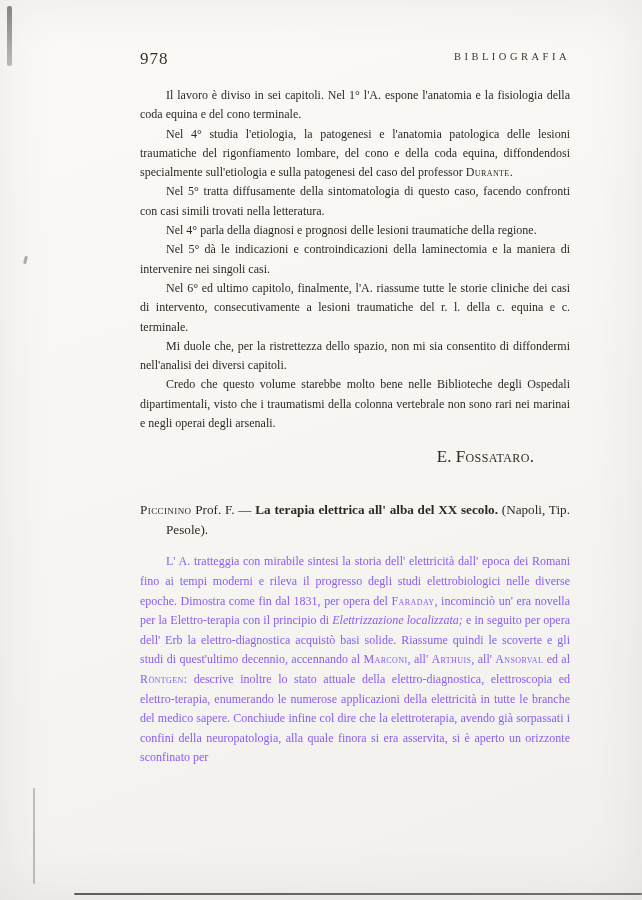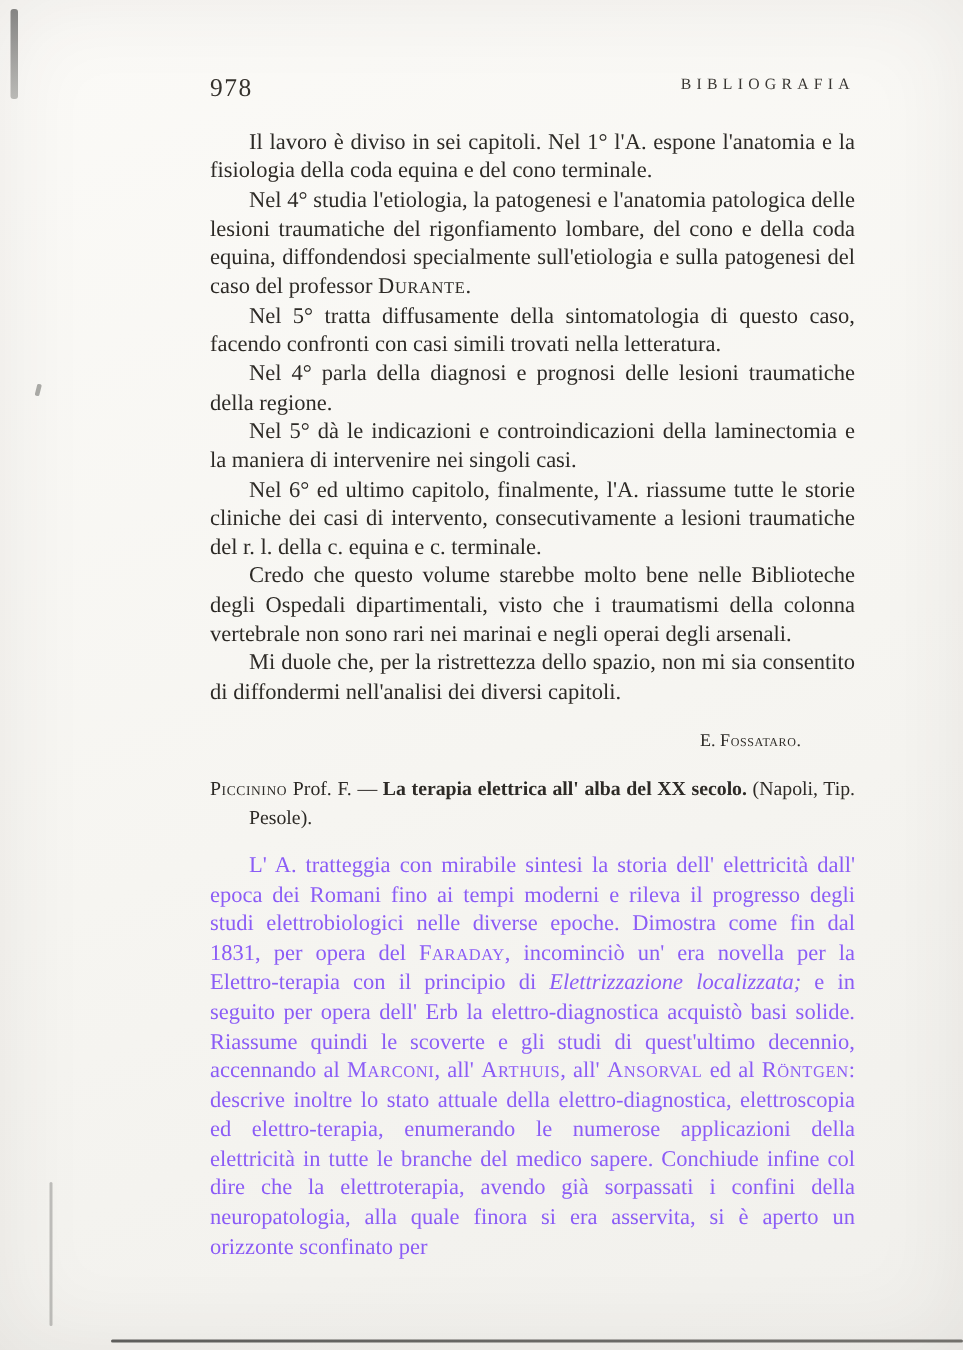--- a/index.html
+++ b/index.html
@@ -7,23 +7,23 @@
     width:642px;height:900px;position:relative;overflow:hidden;
     background:linear-gradient(160deg,#fbfaf7 0%,#f6f5f1 55%,#f1f0ec 100%);
     font-family:"Liberation Serif","DejaVu Serif",serif;
     color:#2d2a26;
   }
   .page{position:absolute;inset:0;box-shadow:inset 0 0 60px rgba(60,55,45,0.08);}
   .header-row{position:absolute;top:48px;left:140px;width:430px;height:18px;}
   .page-number{position:absolute;left:0;top:1px;font-size:17px;letter-spacing:1px;color:#35322d;}
   .running-head{display:block;text-align:right;font-size:10.5px;letter-spacing:3.5px;color:#3a3733;padding-top:3px;}
   .content{position:absolute;top:86px;left:140px;width:430px;}
-  .para{margin:0;text-align:justify;text-indent:26px;font-size:15px;line-height:19.3px;}
-  .signature-row{text-align:right;padding-right:36px;margin-top:14px;font-size:12px;}
-  .entry-heading{margin:15px 0 0 0;padding-left:26px;text-indent:-26px;font-size:13.2px;line-height:19.5px;text-align:justify;}
+  .para{margin:0;text-align:justify;text-indent:26px;font-size:12px;line-height:19.3px;}
+  .signature-row{text-align:right;padding-right:36px;margin-top:14px;font-size:17px;}
+  .entry-heading{margin:33px 0 0 0;padding-left:26px;text-indent:-26px;font-size:13.2px;line-height:19.5px;text-align:justify;}
   .body2{margin-top:13px;line-height:19.6px;color:#8b5cf6;}
   .s-sc{font-variant:small-caps;letter-spacing:0.4px;}
   .s-i{font-style:italic;}
   .s-b{font-weight:bold;}
   
   .artifact-left-top{position:absolute;left:7px;top:6px;width:5px;height:60px;
     background:linear-gradient(#4a4a4a,#9a9a96);opacity:.65;border-radius:2px;}
   .artifact-speck{position:absolute;left:24px;top:256px;width:3px;height:8px;
     background:#6a6a66;opacity:.55;transform:rotate(14deg);border-radius:1px;}
   .artifact-left-bottom{position:absolute;left:33px;top:788px;width:2px;height:96px;
@@ -42,22 +42,22 @@
   </div>
 
   <div class="content">
     <div class="review-body">
         <p class="para"><span>Il lavoro è diviso in sei capitoli. Nel 1° l'A. espone l'anatomia e la fisiologia della coda equina e del cono terminale.</span></p>
         <p class="para"><span>Nel 4° studia l'etiologia, la patogenesi e l'anatomia patologica delle lesioni traumatiche del rigonfiamento lombare, del cono e della coda equina, diffondendosi specialmente sull'etiologia e sulla patogenesi del caso del professor </span><span class="s-sc">Durante</span><span>.</span></p>
         <p class="para"><span>Nel 5° tratta diffusamente della sintomatologia di questo caso, facendo confronti con casi simili trovati nella letteratura.</span></p>
         <p class="para"><span>Nel 4° parla della diagnosi e prognosi delle lesioni traumatiche della regione.</span></p>
         <p class="para"><span>Nel 5° dà le indicazioni e controindicazioni della laminectomia e la maniera di intervenire nei singoli casi.</span></p>
         <p class="para"><span>Nel 6° ed ultimo capitolo, finalmente, l'A. riassume tutte le storie cliniche dei casi di intervento, consecutivamente a lesioni traumatiche del r. l. della c. equina e c. terminale.</span></p>
+        <p class="para"><span>Mi duole che, per la ristrettezza dello spazio, non mi sia consentito di diffondermi nell'analisi dei diversi capitoli.</span></p>
         <p class="para"><span>Credo che questo volume starebbe molto bene nelle Biblioteche degli Ospedali dipartimentali, visto che i traumatismi della colonna vertebrale non sono rari nei marinai e negli operai degli arsenali.</span></p>
-        <p class="para"><span>Mi duole che, per la ristrettezza dello spazio, non mi sia consentito di diffondermi nell'analisi dei diversi capitoli.</span></p>
       </div>
 
     <div class="signature-row">
       <span class="signature"><span>E. </span><span class="s-sc">Fossataro</span><span>.</span></span>
     </div>
 
     <p class="entry-heading"><span class="s-sc">Piccinino</span><span> Prof. F. — </span><span class="s-b">La terapia elettrica all' alba del XX secolo.</span><span> (Napoli, Tip. Pesole).</span></p>
 
     <p class="para body2"><span>L' A. tratteggia con mirabile sintesi la storia dell' elettricità dall' epoca dei Romani fino ai tempi moderni e rileva il progresso degli studi elettrobiologici nelle diverse epoche. Dimostra come fin dal 1831, per opera del </span><span class="s-sc">Faraday</span><span>, incominciò un' era novella per la Elettro-terapia con il principio di </span><span class="s-i">Elettrizzazione localizzata;</span><span> e in seguito per opera dell' Erb la elettro-diagnostica acquistò basi solide. Riassume quindi le scoverte e gli studi di quest'ultimo decennio, accennando al </span><span class="s-sc">Marconi</span><span>, all' </span><span class="s-sc">Arthuis</span><span>, all' </span><span class="s-sc">Ansorval</span><span> ed al </span><span class="s-sc">Röntgen</span><span>: descrive inoltre lo stato attuale della elettro-diagnostica, elettroscopia ed elettro-terapia, enumerando le numerose applicazioni della elettricità in tutte le branche del medico sapere. Conchiude infine col dire che la elettroterapia, avendo già sorpassati i confini della neuropatologia, alla quale finora si era asservita, si è aperto un orizzonte sconfinato per</span></p>
   </div>

